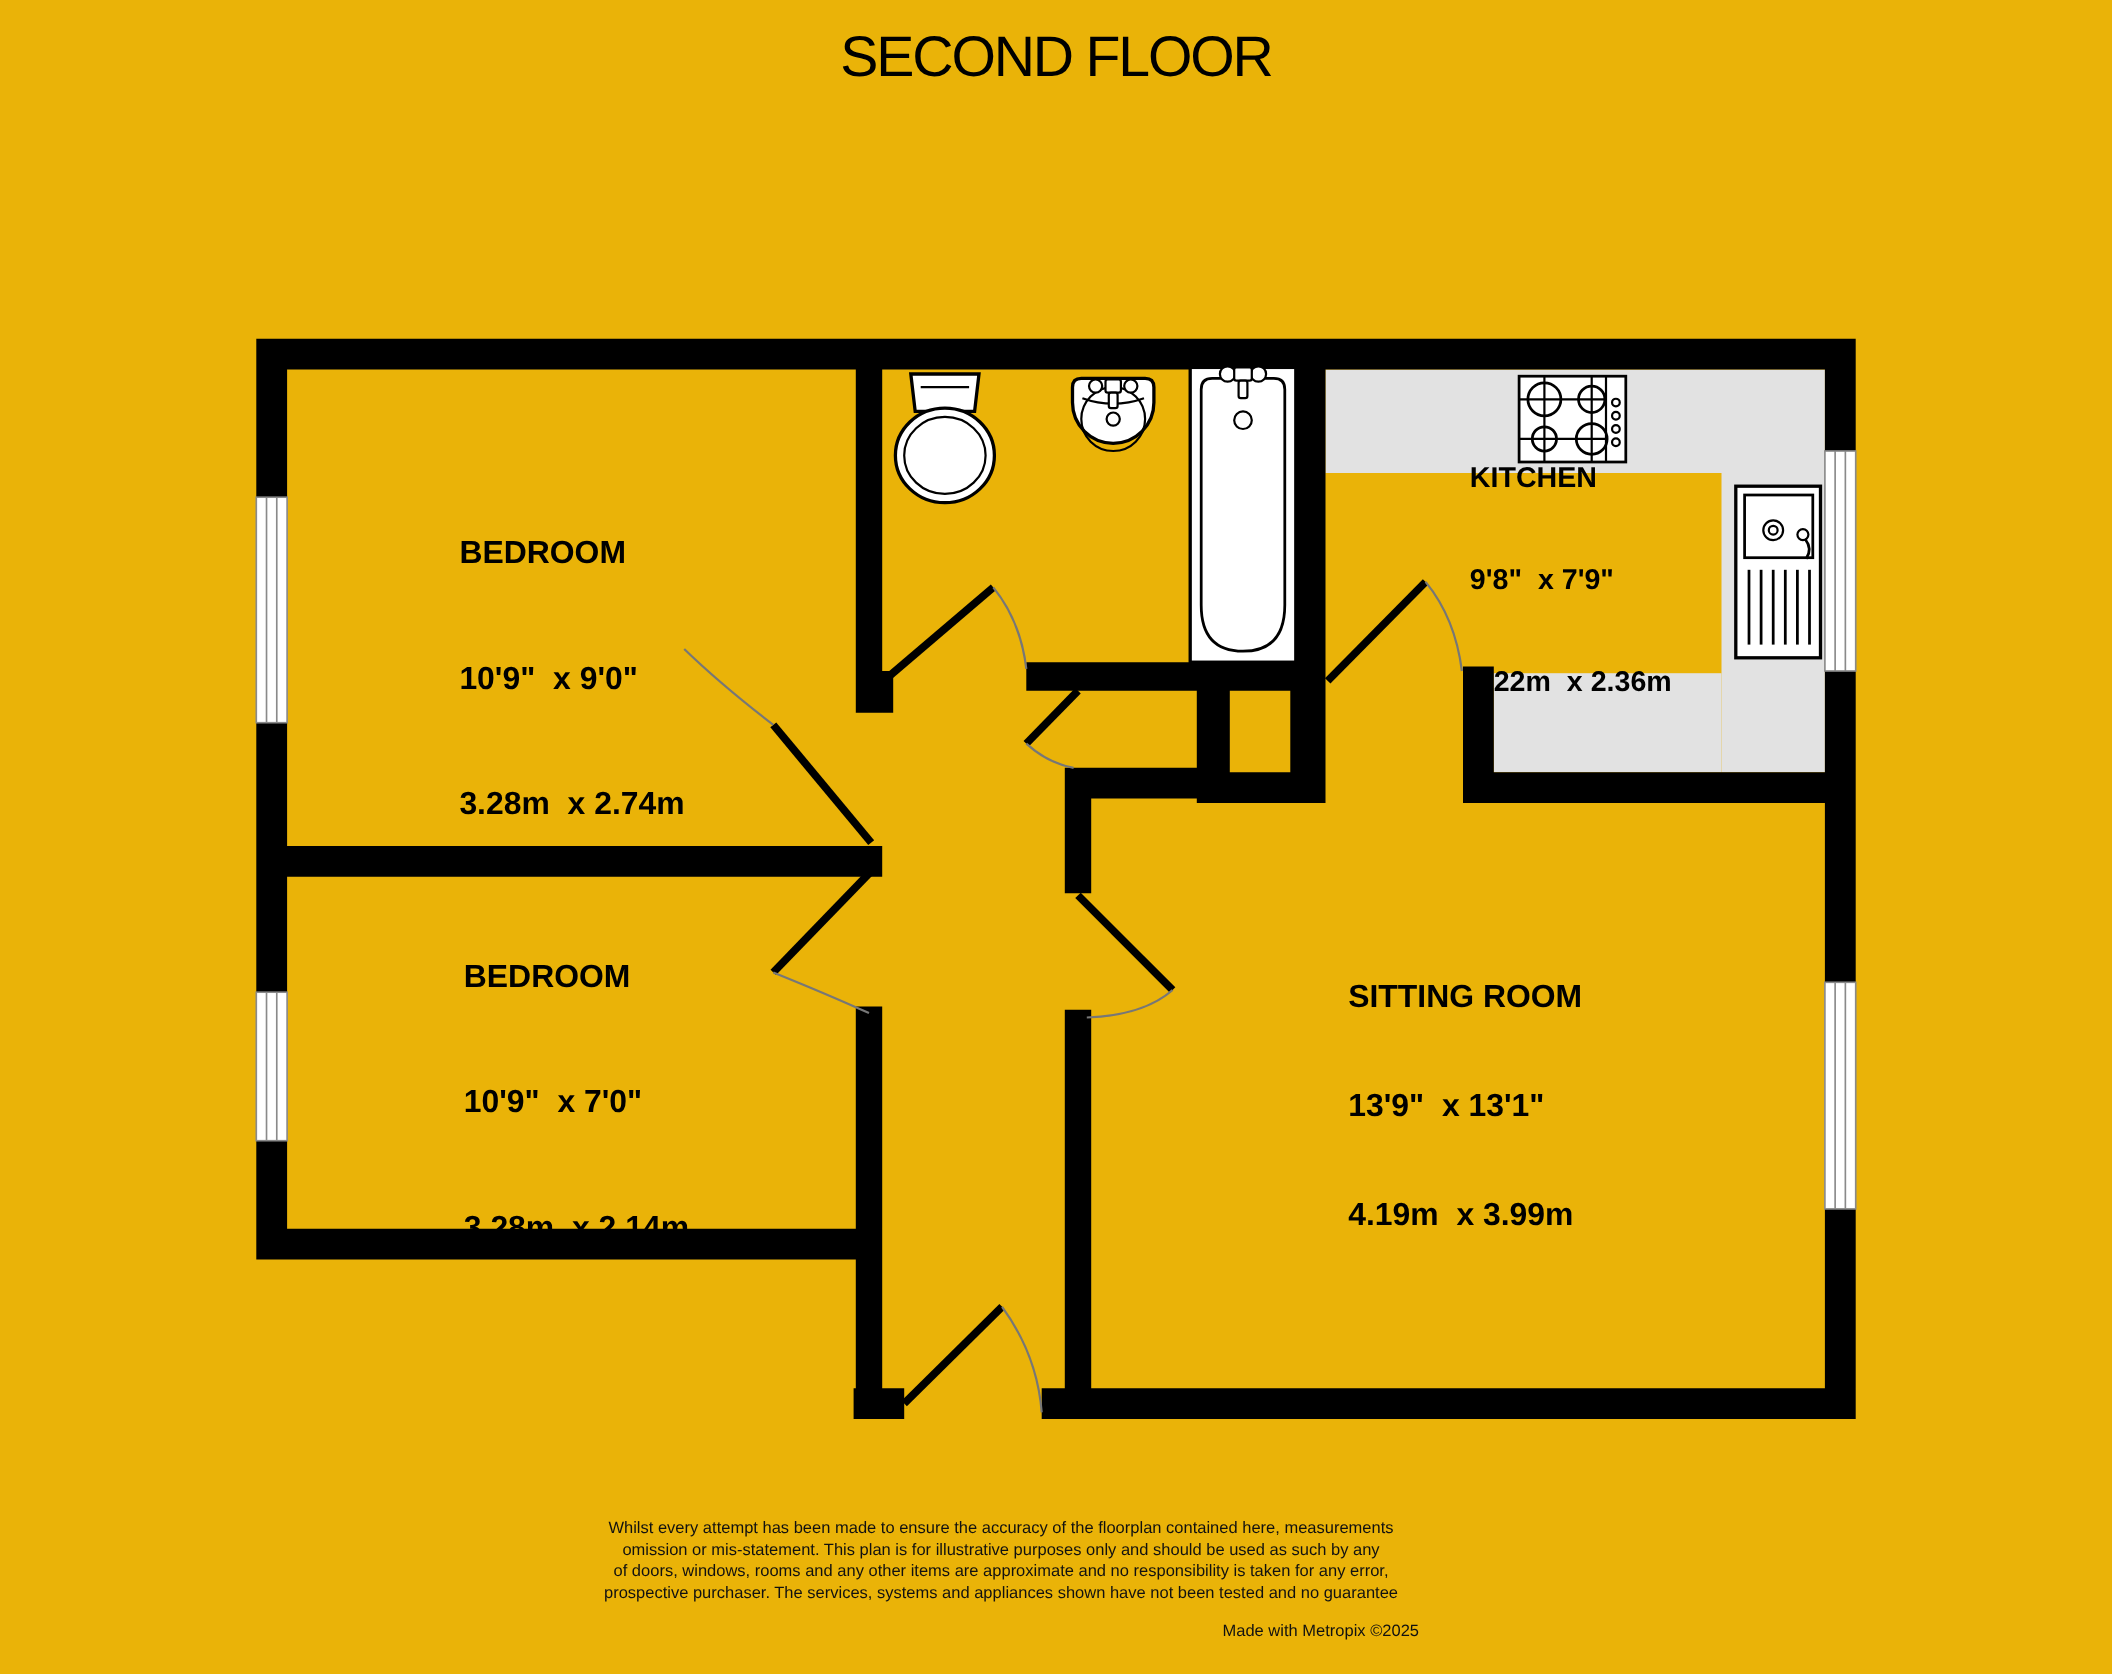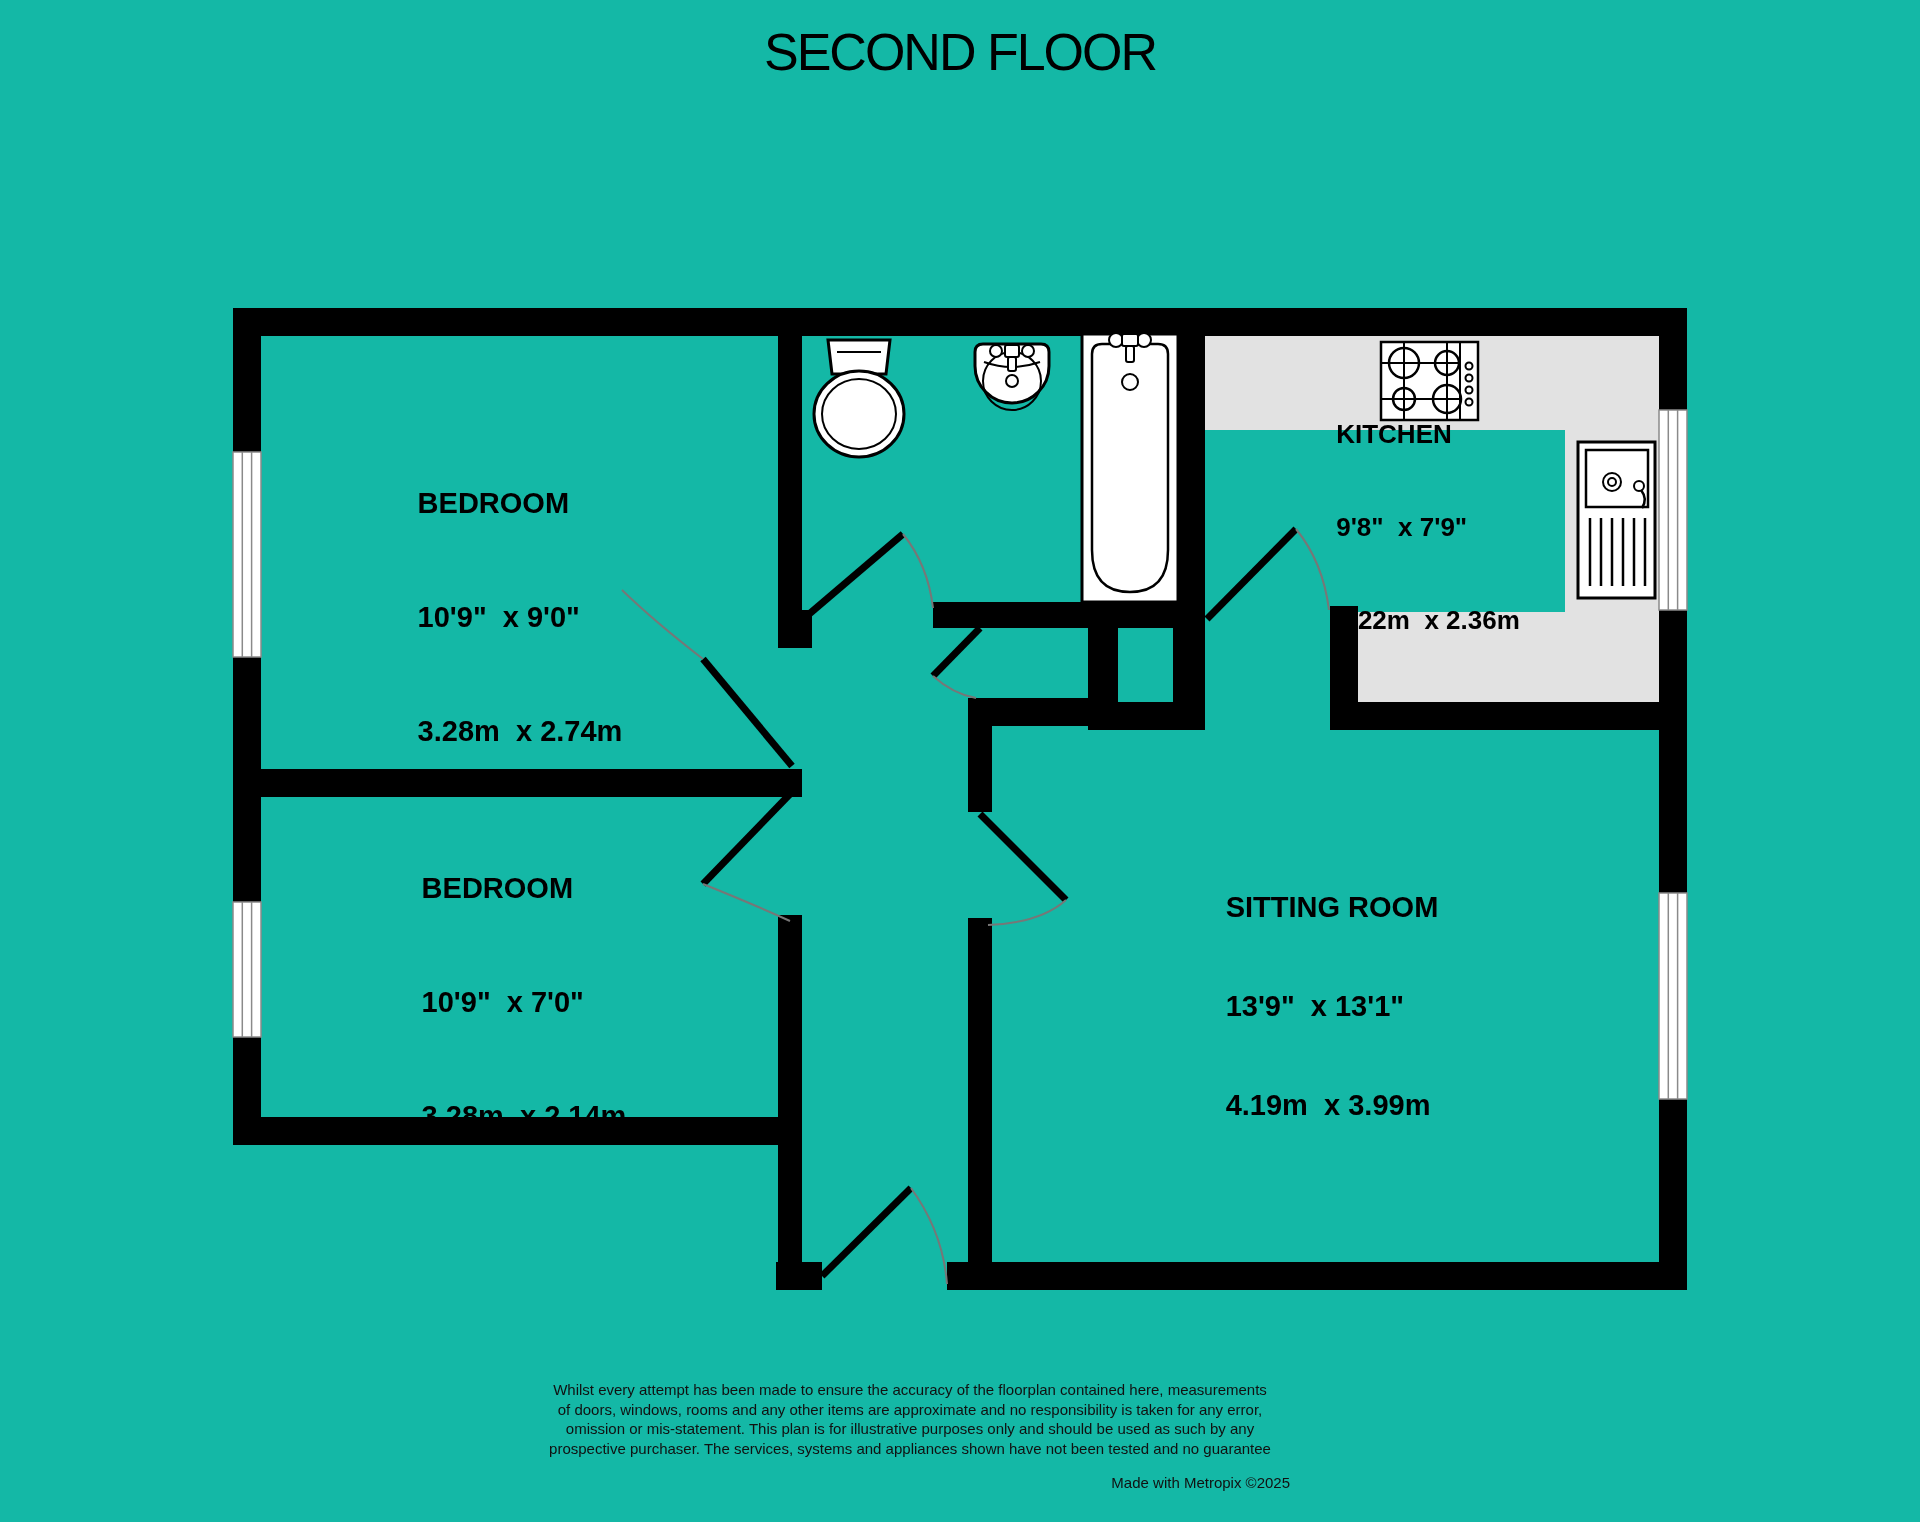--- a/index.html
+++ b/index.html
@@ -1,17 +1,17 @@
 <!DOCTYPE html>
 <html style="--wall: #000000; --counter: #e2e2e2; --door-arc: #777777; --window-line: #8a8a8a; --text: #000000;"><head>
 <meta charset="utf-8">
 <style>
   html,body{margin:0;padding:0;background:#ffffff;}
   .page{
-    position:relative;width:1920px;height:1522px;background:#14b8a6;
+    position:relative;width:1920px;height:1522px;background:#eab308;
     font-family:"Liberation Sans",sans-serif;color:var(--text,#000);
     overflow:hidden;
   }
   .plan-svg{position:absolute;left:0;top:0;width:1920px;height:1522px;}
   .title{
     position:absolute;top:22px;left:0;width:100%;text-align:center;
     font-size:52px;letter-spacing:-2px;font-weight:400;white-space:pre;
   }
   .room-label{
     position:absolute;transform:translate(-50%,-50%);
@@ -215,19 +215,19 @@
   </div>
 
   <div class="room-label lbl-sitting">
     <div class="ln">SITTING ROOM</div>
     <div class="ln">13'9"  x 13'1"</div>
     <div class="ln">4.19m  x 3.99m</div>
   </div>
 
   <div class="disclaimer">
     <div>Whilst every attempt has been made to ensure the accuracy of the floorplan contained here, measurements</div>
+    <div>omission or mis-statement. This plan is for illustrative purposes only and should be used as such by any</div>
     <div>of doors, windows, rooms and any other items are approximate and no responsibility is taken for any error,</div>
-    <div>omission or mis-statement. This plan is for illustrative purposes only and should be used as such by any</div>
     <div>prospective purchaser. The services, systems and appliances shown have not been tested and no guarantee</div>
     <div class="credit">Made with Metropix ©2025</div>
   </div>
 
 </div>
 
 </body></html>

